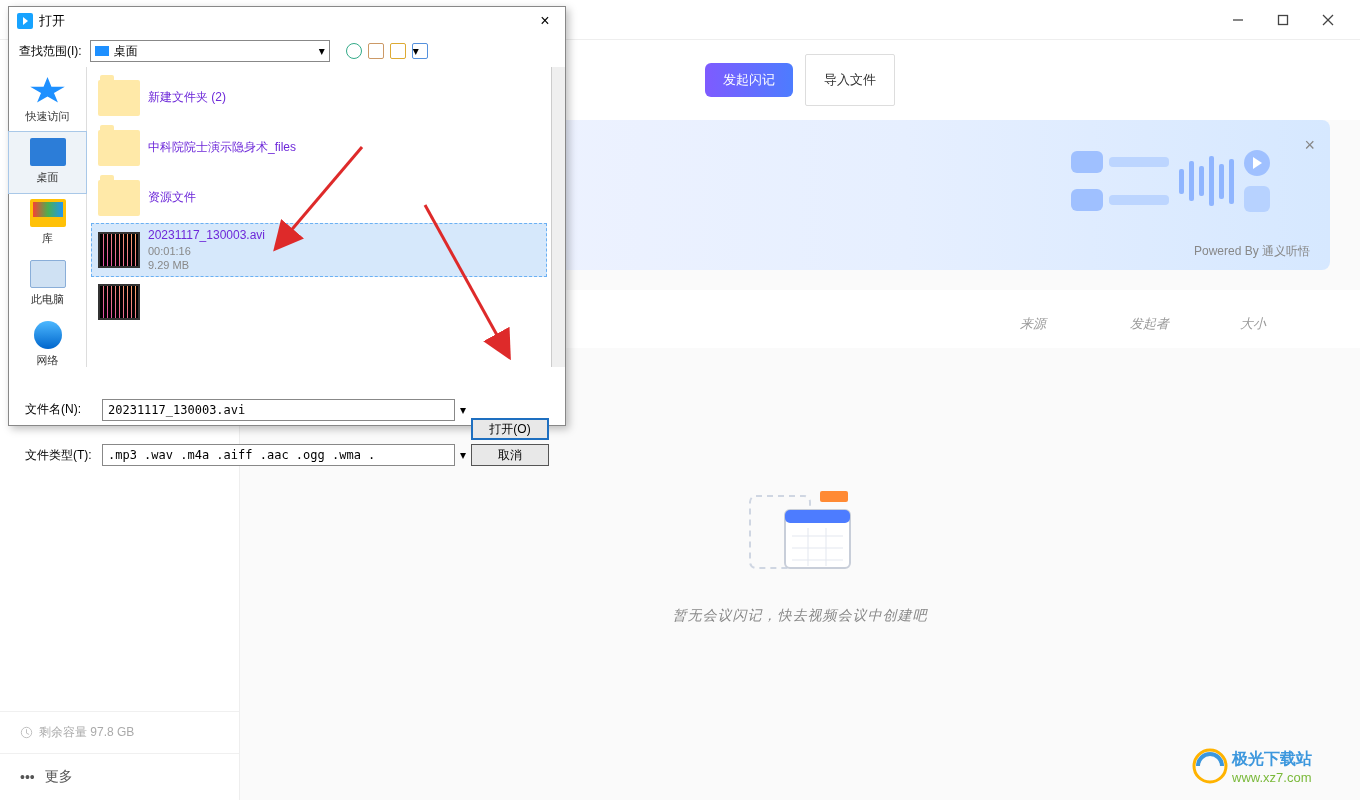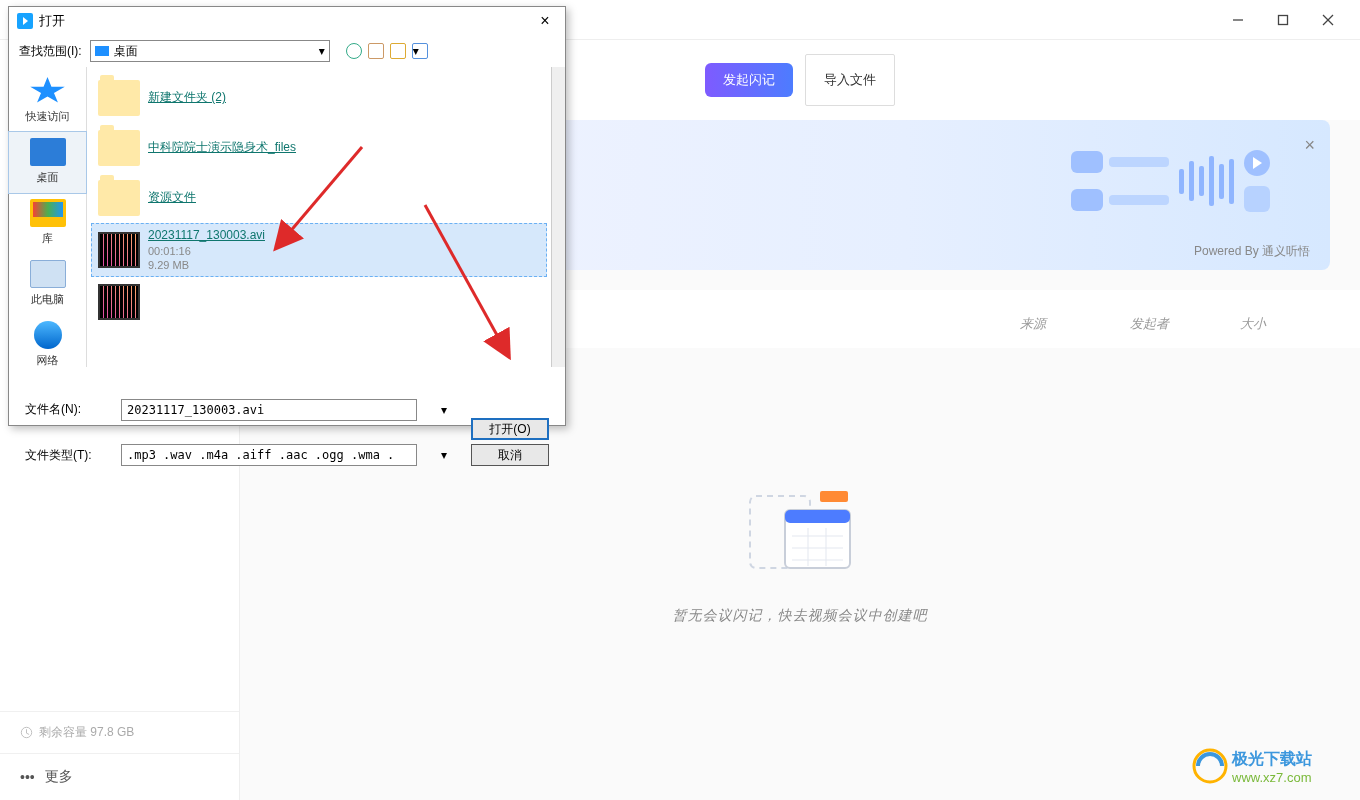--- a/index.html
+++ b/index.html
@@ -67,25 +67,25 @@
 .pi-lib::after{content:"";position:absolute;inset:3px 3px 10px 3px;background:linear-gradient(90deg,#f44336,#4caf50,#2196f3);}
 .pi-pc{background:#cfe1f3;border:1px solid #8aaed8;border-radius:2px;}
 .pi-net{width:28px;height:28px;border-radius:50%;background:linear-gradient(#4db8ff,#0066cc);}
 .dlg-files { flex:1; overflow-y:auto; padding:6px 4px; }
 .file-item{display:flex;align-items:center;padding:4px 6px;font-size:12px;min-height:50px;border:1px solid transparent;}
 .file-item.folder .file-thumb{width:42px;height:36px;background:#ffe9a8;border-radius:2px;margin-right:8px;position:relative;}
 .file-item.folder .file-thumb::before{content:"";position:absolute;top:-5px;left:2px;width:14px;height:5px;background:#ffe9a8;border-radius:2px 2px 0 0;}
 .file-item.selected{background:#d6e8fb;border:1px dashed #6ab0f3;}
 .file-item .video-thumb{width:42px;height:36px;background:#553;margin-right:8px;border:2px solid #333;background-image:linear-gradient(to right,#000 3px,transparent 3px),linear-gradient(45deg,#d4a,#fa6);background-size:4px 4px,100% 100%;}
 .file-meta{display:flex;flex-direction:column;line-height:1.3;}
-.file-meta .fname{color:#0f766e;text-decoration:underline;}
+.file-meta .fname{color:#6d28d9;}
 .file-meta .fdur,.file-meta .fsize{color:#888;font-size:11px;}
 .dlg-scroll{width:14px;background:#efefef;border-left:1px solid #ccc;}
 .dlg-bottom{padding:8px 16px;}
-.brow{display:flex;align-items:center;gap:21px;margin:4px 0;font-size:12px;}
+.brow{display:flex;align-items:center;gap:2px;margin:4px 0;font-size:12px;}
 .brow label{width:75px;}
 .brow .b-input{flex:1;border:1px solid #888;height:22px;padding:0 5px;font-family:Consolas,monospace;font-size:12px;}
 .brow .b-btn{width:78px;height:22px;border:1px solid #555;background:#e8e8e8;font-size:12px;}
 .brow .b-btn.primary{border:2px solid #1e6fc0;margin-top:39px;}
 
 
 .arrow{position:absolute;z-index:200;}
 .arrow svg{overflow:visible;}
 .watermark{position:absolute;right:10px;bottom:8px;z-index:50;}
 </style>

